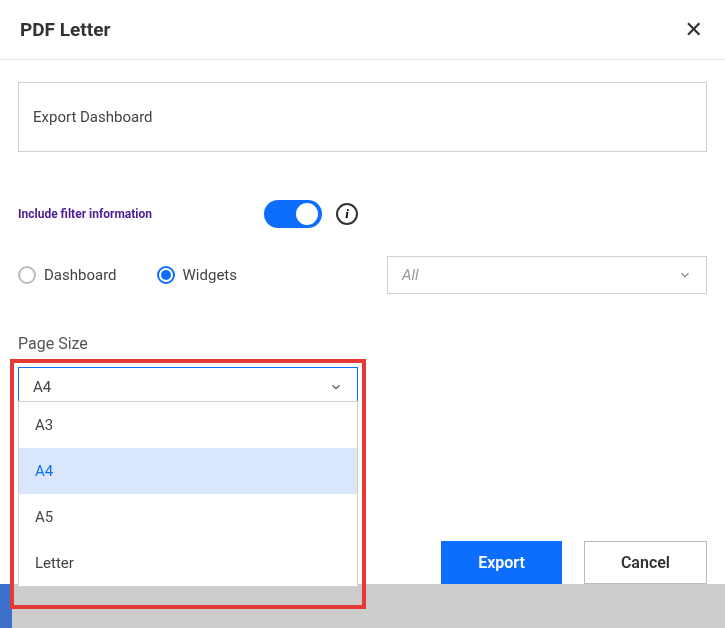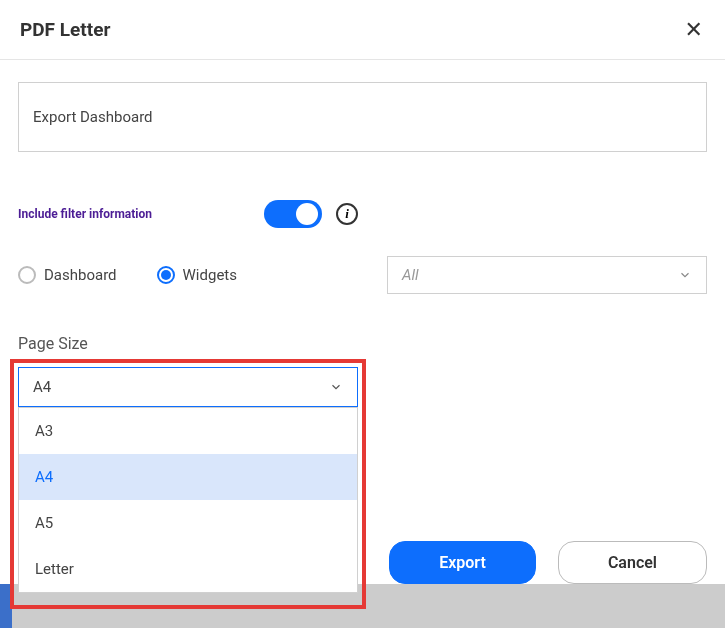--- a/index.html
+++ b/index.html
@@ -24,29 +24,29 @@
     .radio.selected::after { content: ""; position: absolute; width: 10px; height: 10px; background: #0d6efd; border-radius: 50%; top: 50%; left: 50%; transform: translate(-50%, -50%); }
     .radio-label { font-size: 15px; color: #444; }
     .widget-select { margin-left: auto; width: 320px; border: 1px solid #d0d0d0; padding: 9px 14px; display: flex; justify-content: space-between; align-items: center; color: #999; font-style: italic; font-size: 15px; cursor: pointer; }
     .chevron { width: 14px; height: 14px; }
     .chevron svg { width: 100%; height: 100%; }
     .columns { display: flex; gap: 36px; }
     .col-left { width: 340px; position: relative; }
     .col-right { flex: 1; }
     .select-box { width: 100%; border: 1px solid #0d6efd; padding: 10px 14px; display: flex; justify-content: space-between; align-items: center; font-size: 15px; color: #444; cursor: pointer; }
     .highlight-box { position: absolute; border: 4px solid #e53935; top: -8px; left: -8px; width: 356px; height: 250px; pointer-events: none; z-index: 10; }
-    .dropdown { position: absolute; top: 40px; left: 0; width: 340px; background: #fff; border: 1px solid #d0d0d0; z-index: 5; }
+    .dropdown { position: absolute; top: 34px; left: 0; width: 340px; background: #fff; border: 1px solid #d0d0d0; z-index: 5; }
     .dropdown-item { padding: 14px 16px; font-size: 15px; color: #444; cursor: pointer; }
     .dropdown-item.selected { background: #d9e6fb; color: #0d6efd; }
     .orient-btns { display: flex; gap: 10px; margin-top: 0; }
     .orient-btn { width: 42px; height: 42px; border: 1px solid #ccc; border-radius: 4px; display: flex; align-items: center; justify-content: center; cursor: pointer; background: #f5f5f5; }
     .orient-btn.active { background: #0d6efd; border-color: #0d6efd; }
     .orient-icon { width: 20px; height: 22px; }
     .footer { position: absolute; bottom: 44px; right: 18px; display: flex; gap: 14px; }
-    .btn { padding: 11px 49px; border-radius: 16px; font-size: 16px; font-weight: 600; cursor: pointer; border: 1px solid; }
+    .btn { padding: 11px 36px; border-radius: 0; font-size: 16px; font-weight: 600; cursor: pointer; border: 1px solid; }
     .btn-primary { background: #0d6efd; color: #fff; border-color: #0d6efd; }
     .btn-secondary { background: #fff; color: #333; border-color: #bbb; margin-left: 8px; }
     .bottom-strip { position: absolute; bottom: 0; left: 0; right: 0; height: 44px; background: #ccc; }
     .bottom-strip::before { content: ""; position: absolute; left: 0; bottom: 0; width: 12px; height: 44px; background: #3b6fc9; }
   </style>
 </head>
 <body>
 
 <div class="header">
   <div class="title">PDF Letter</div>

